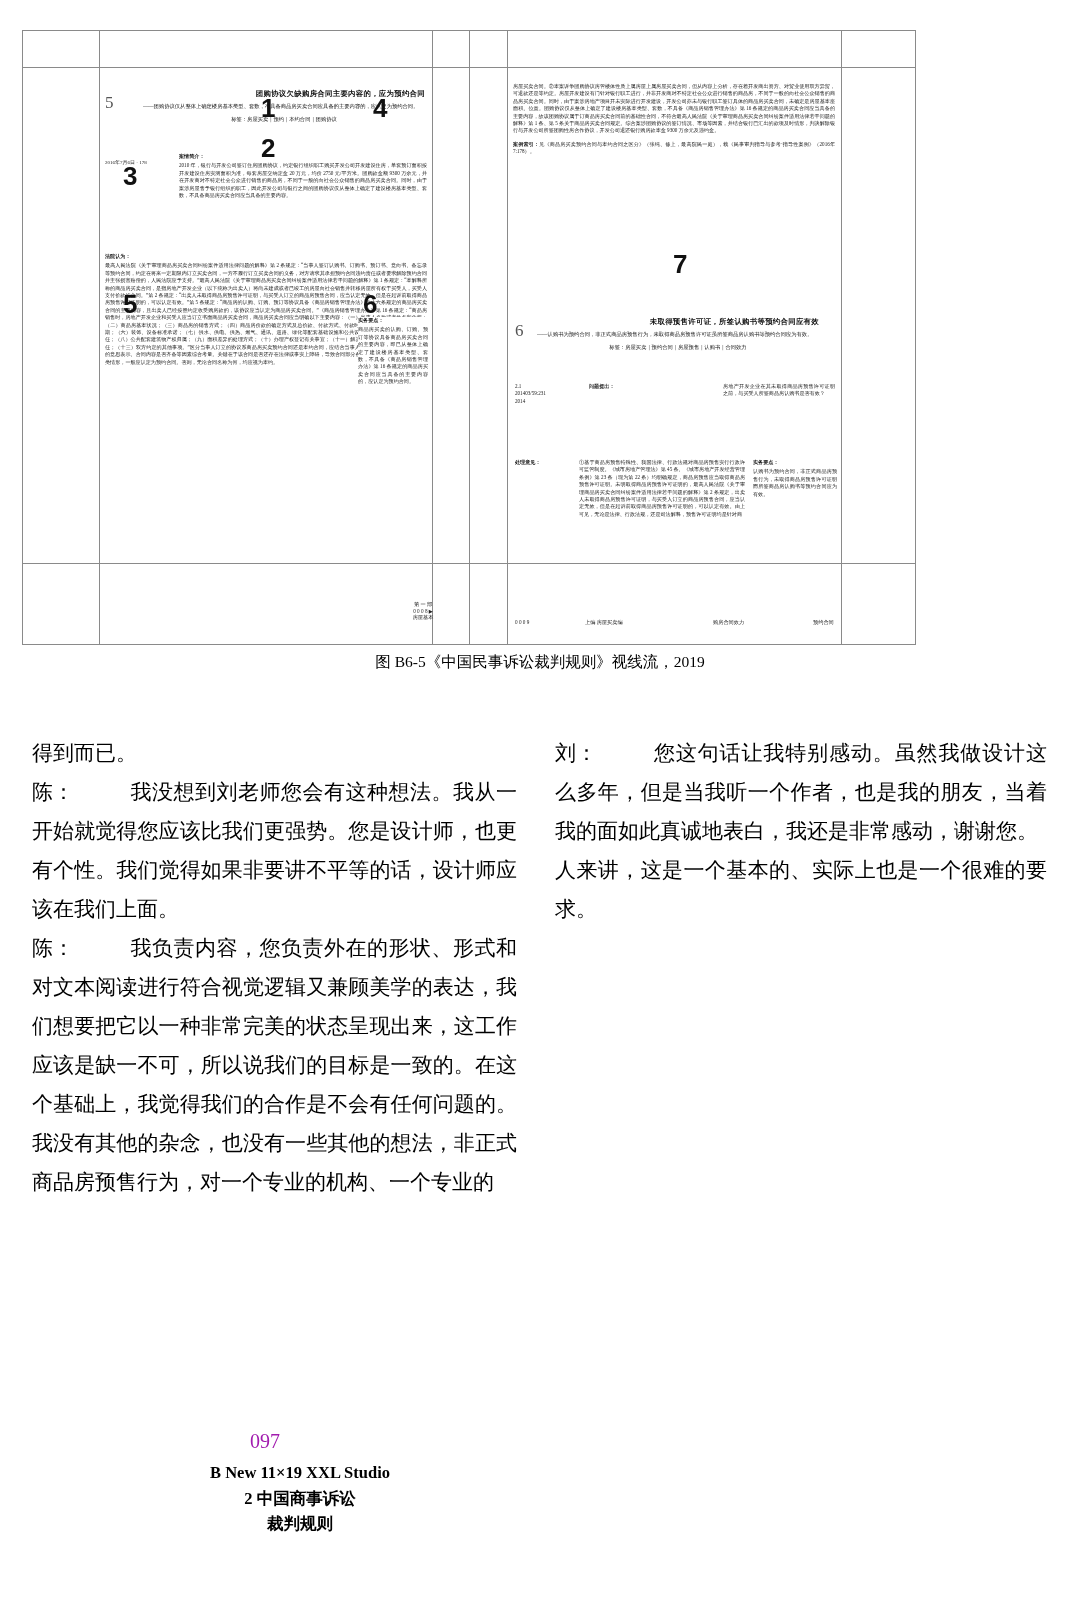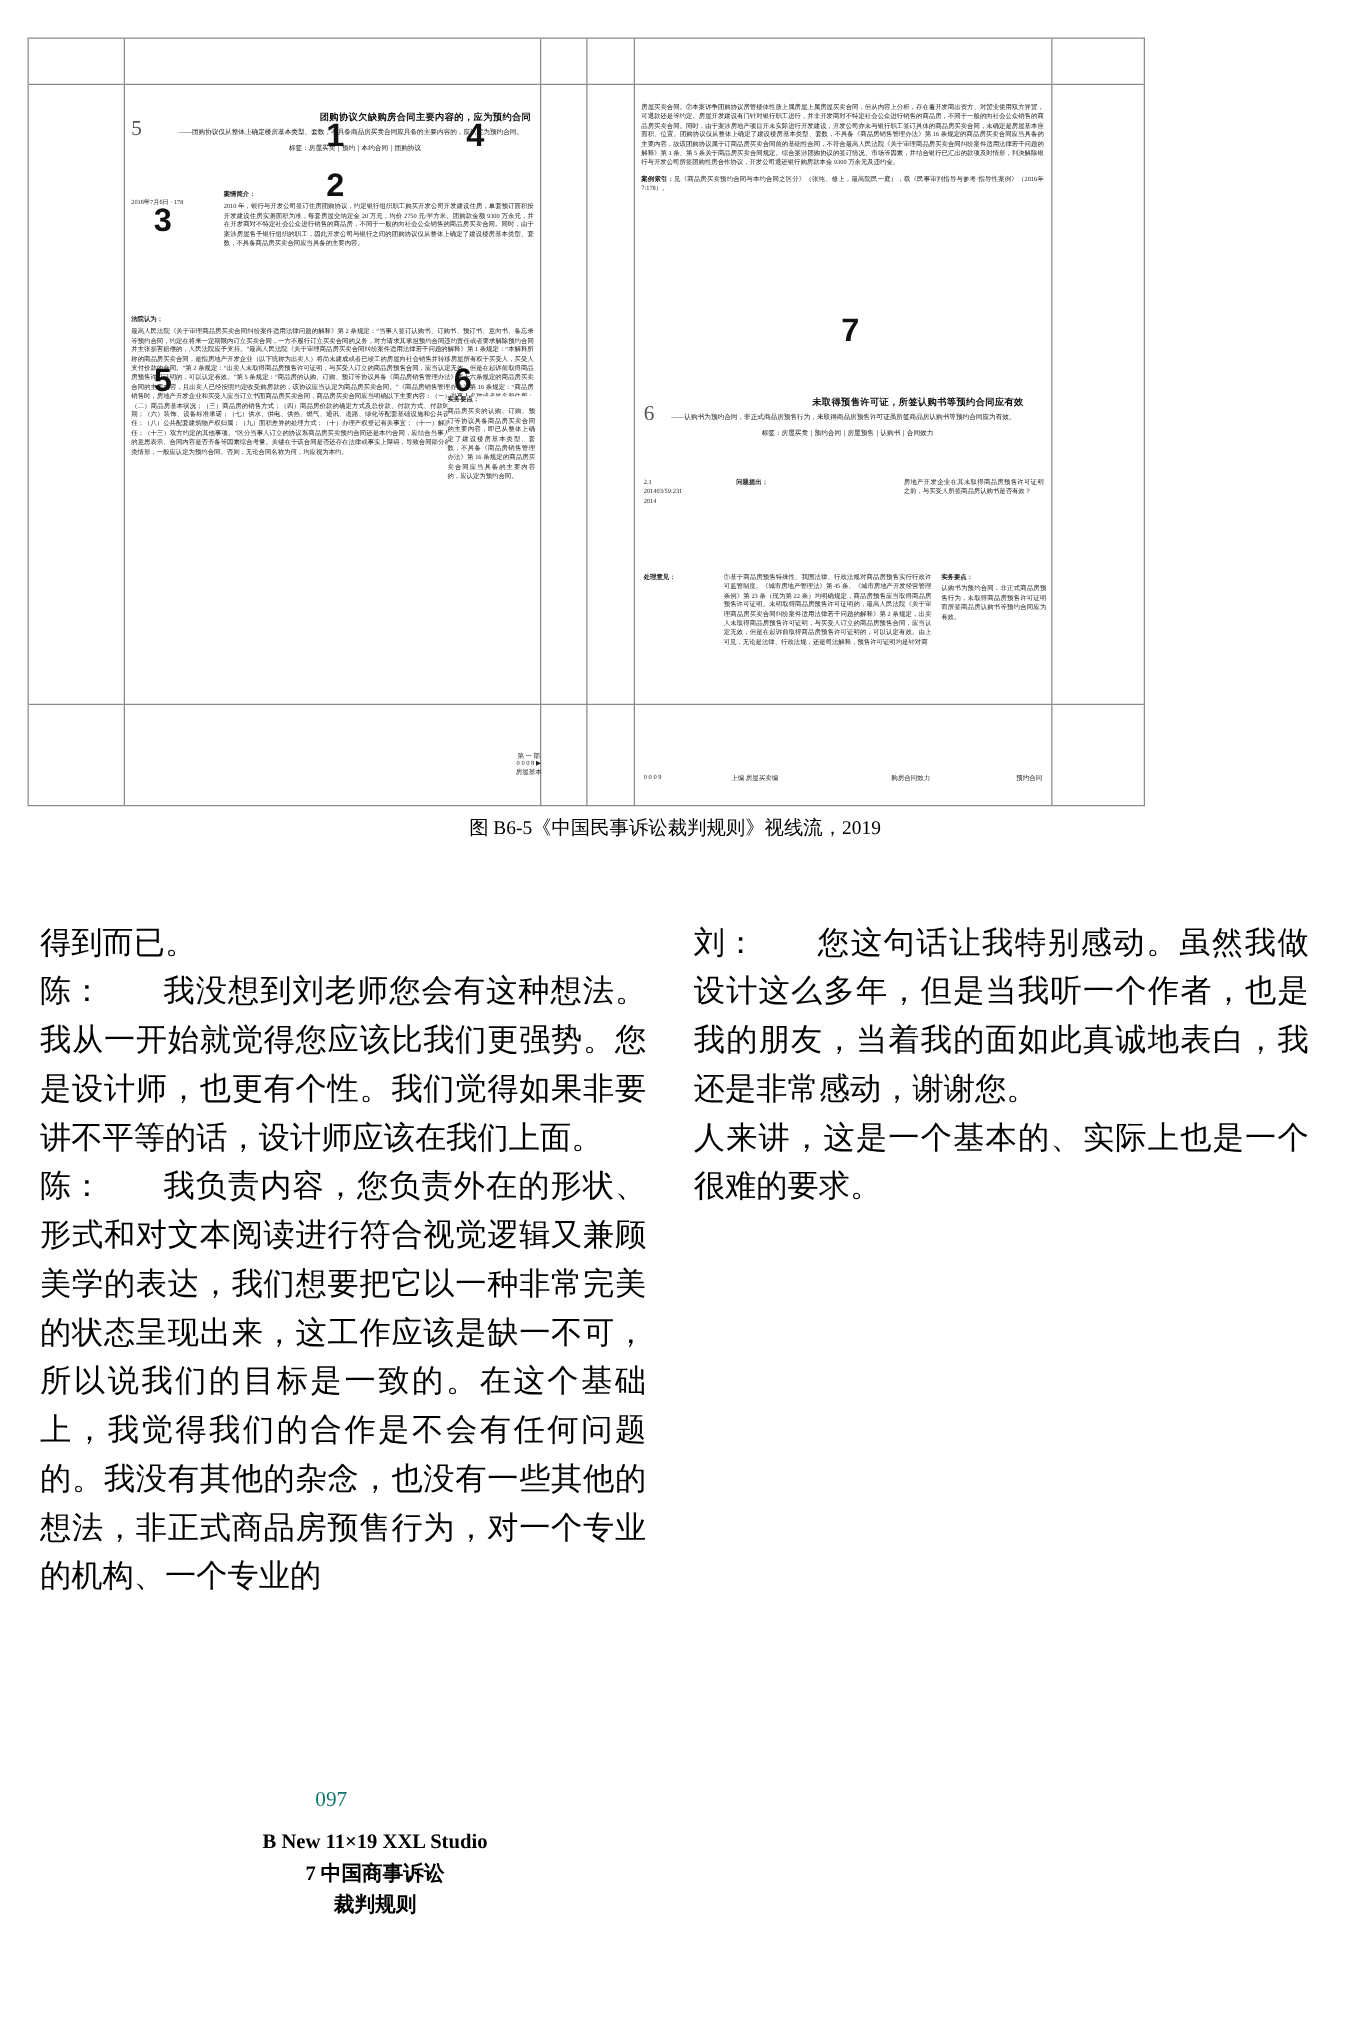--- a/index.html
+++ b/index.html
@@ -118,46 +118,46 @@
   #text-block {
     position: absolute;
     left: 0;
     top: 735px;
     width: 1080px;
     height: 760px;
   }
   .textcol {
     position: absolute;
     top: 0;
-    font-size: 25px;
+    font-size: 21px;
     line-height: 39px;
     color: #000;
-    font-family: Liberation Serif, serif;
+    font-family: Liberation Mono, monospace;
     text-align: justify;
   }
   #col-left  { left: 32px;  width: 485px; }
   #col-right { left: 555px; width: 492px; }
 
   .para {
     margin: 0 0 0 0;
     text-indent: 0;
   }
   .sp {
     display: inline-block;
     width: 98px;
   }
 
   
   .folio {
     position: absolute;
     left: 0;
     width: 530px;
     text-align: center;
-    font-size: 17px;
-    color: #0f766e;
+    font-size: 20px;
+    color: #a21caf;
   }
   .runfoot {
     position: absolute;
     left: 0;
     width: 600px;
     text-align: center;
     font-size: 16.5px;
     color: #000;
     font-weight: bold;
     font-family: "Liberation Serif", serif;
@@ -285,14 +285,14 @@
     <div class="para">
       <span class="sp">刘：</span><span>您这句话让我特别感动。虽然我做设计这么多年，但是当我听一个作者，也是我的朋友，当着我的面如此真诚地表白，我还是非常感动，谢谢您。</span>
     </div>
 
     <div class="para">人来讲，这是一个基本的、实际上也是一个很难的要求。</div>
   </div>
 </div>
 
 <div class="folio" style="top:1430px;">097</div>
 <div class="runfoot" style="top:1463px;">B  New 11×19 XXL Studio</div>
-<div class="runfoot" style="top:1488px;">7  中国商事诉讼</div>
+<div class="runfoot" style="top:1488px;">2  中国商事诉讼</div>
 <div class="runfoot" style="top:1513px;">裁判规则</div>
 
 </body></html>

